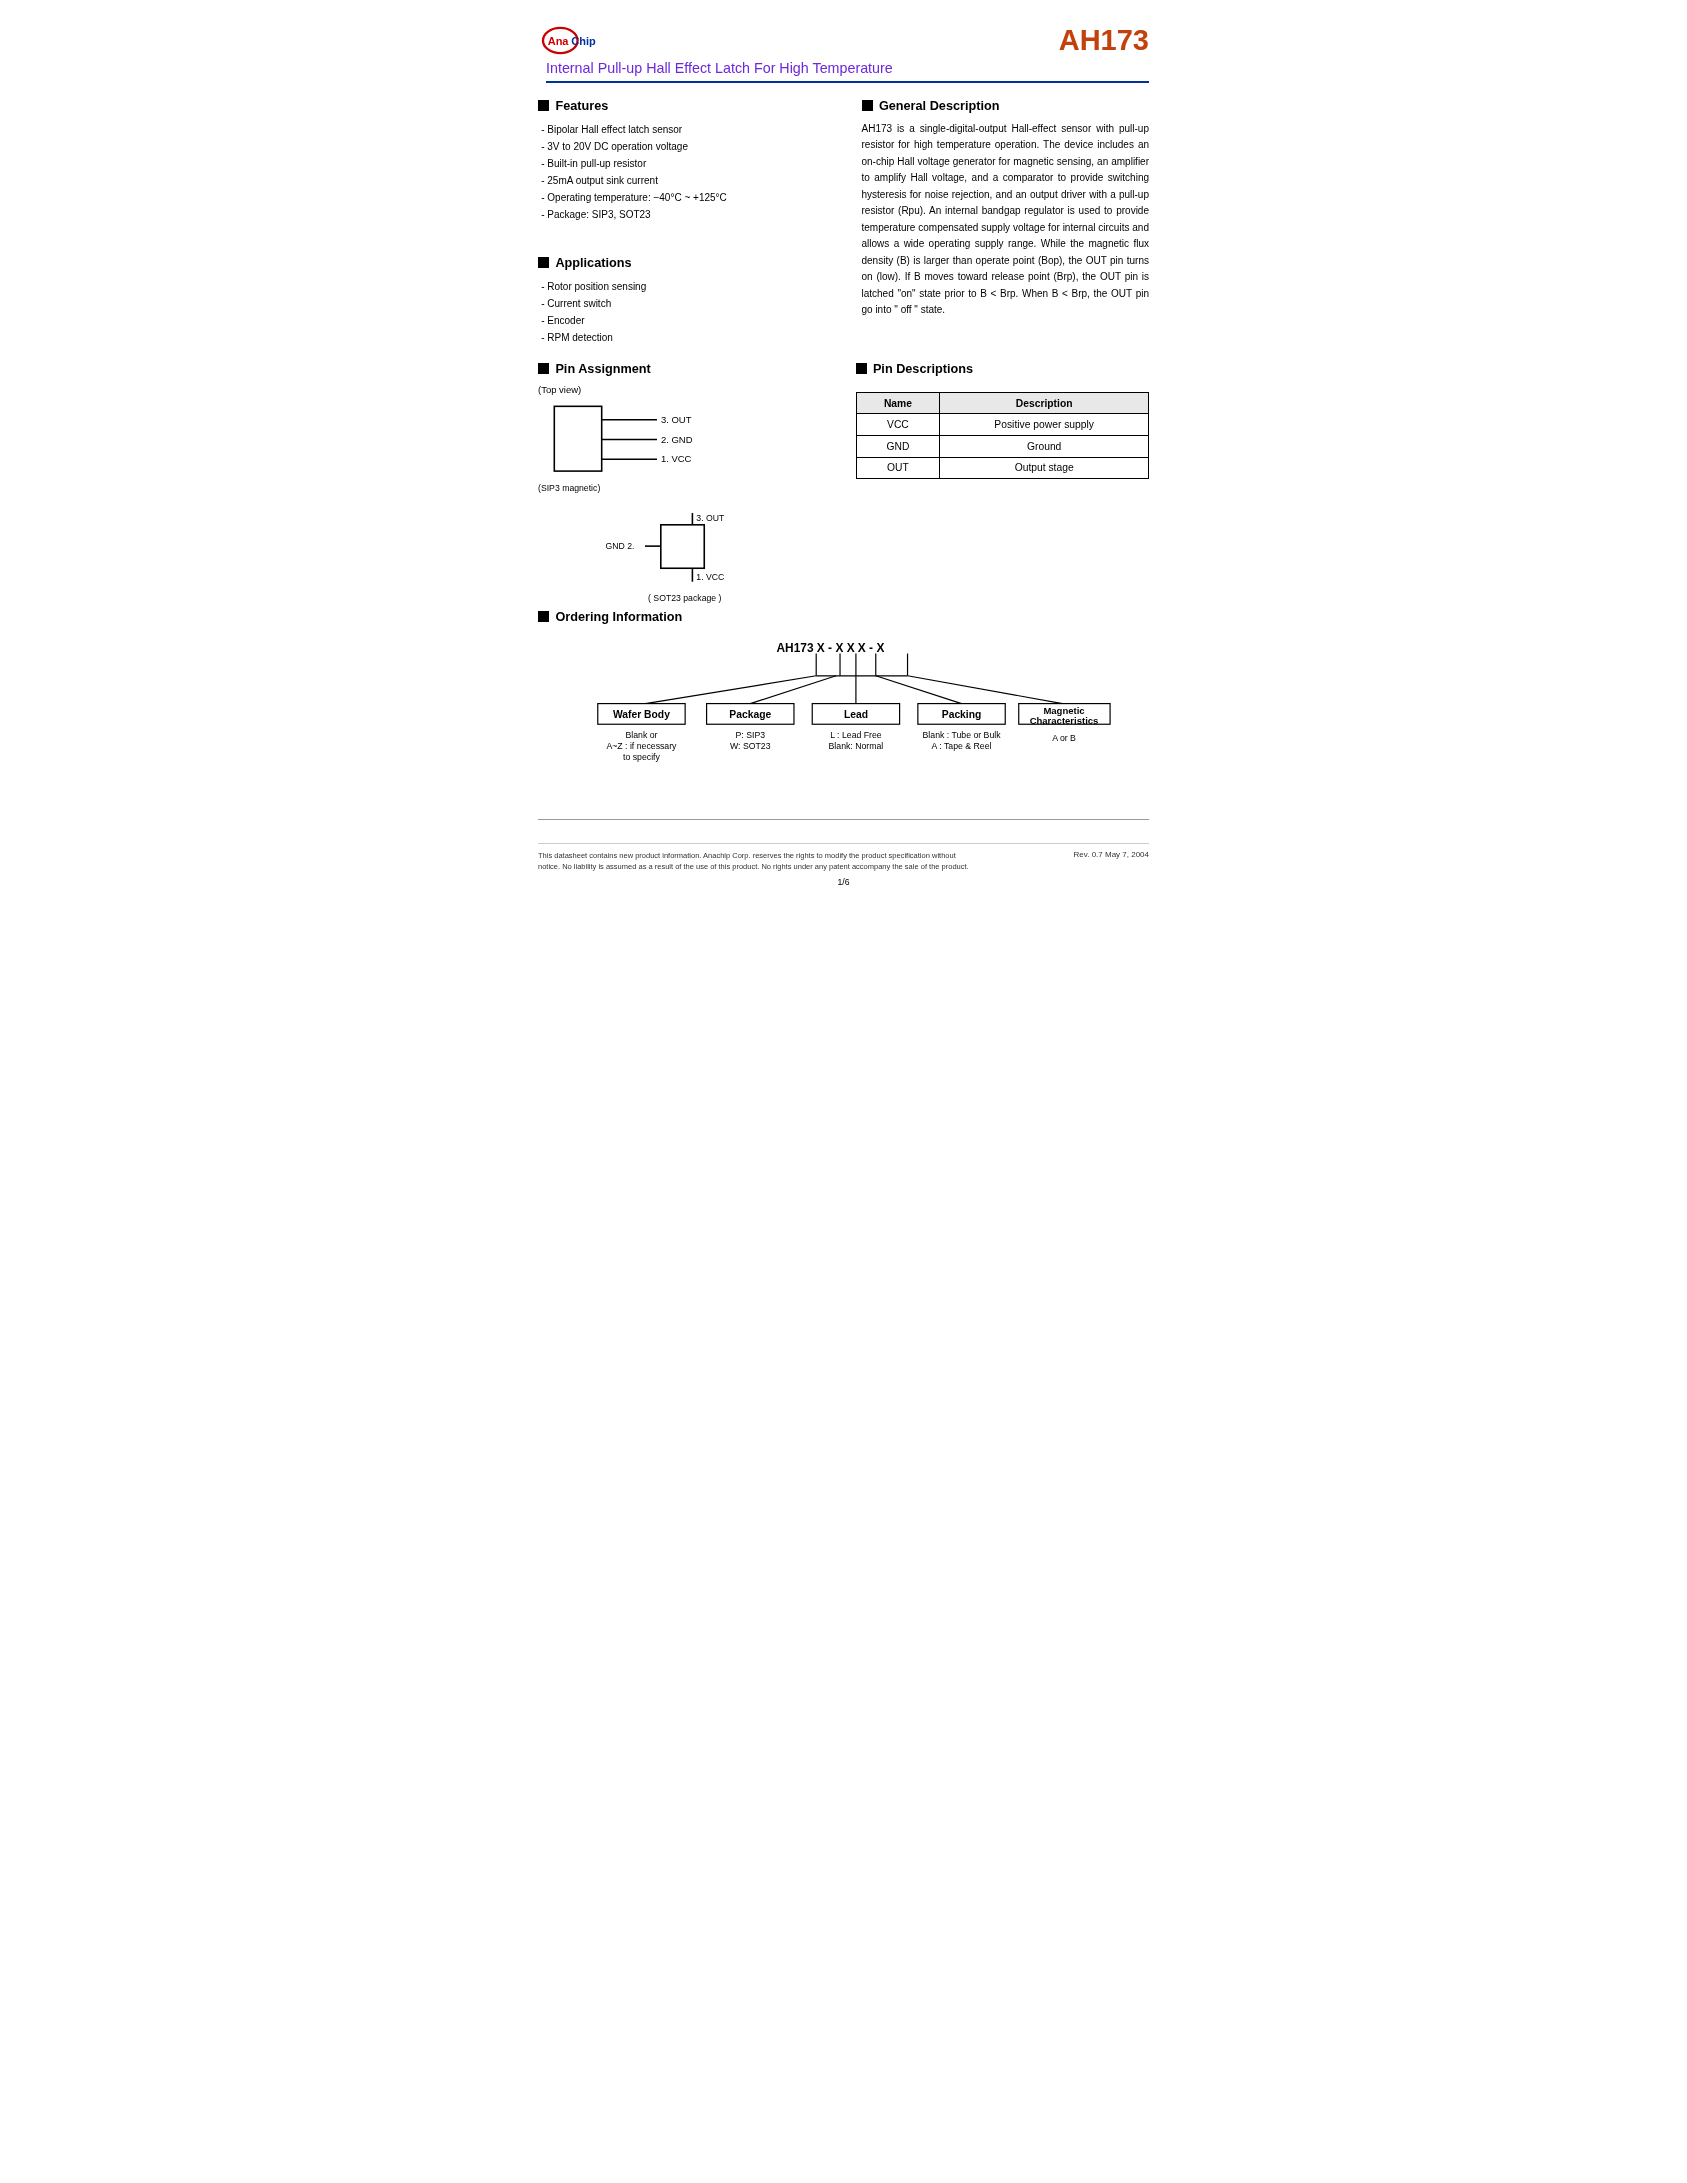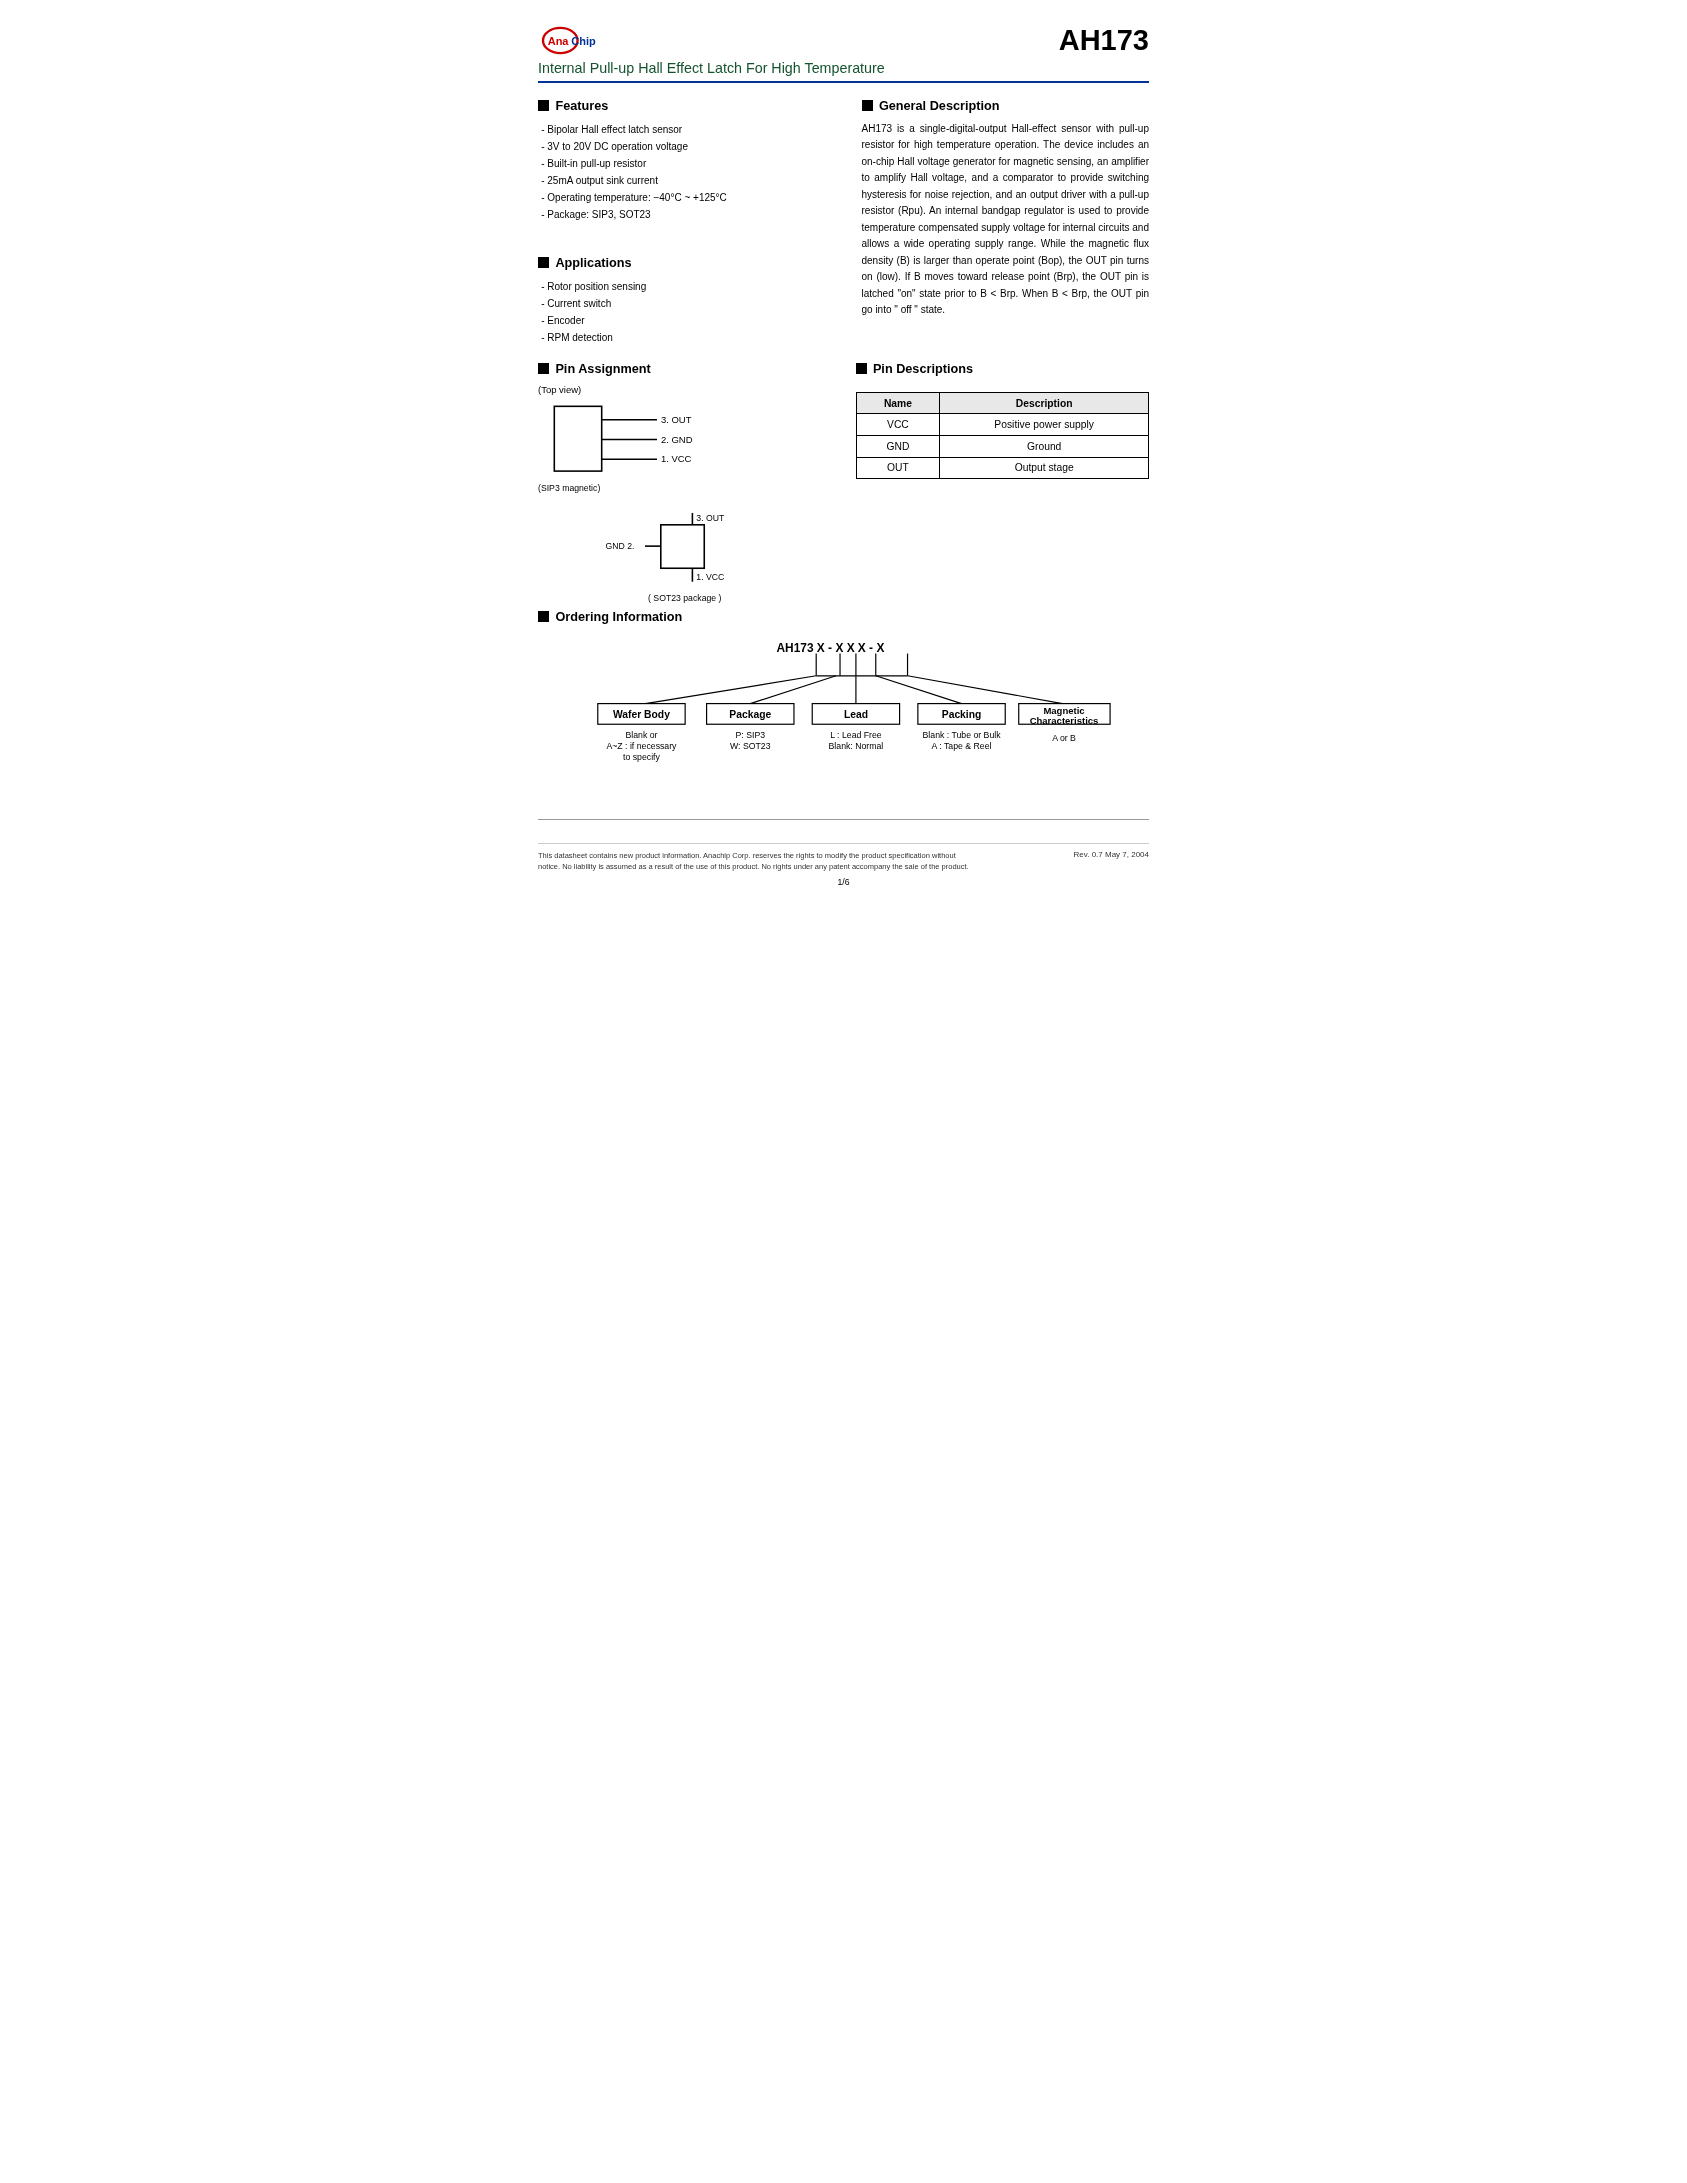--- a/index.html
+++ b/index.html
@@ -24,32 +24,33 @@
       display: flex;
       flex-direction: column;
     }
     .logo {
       width: 87px;
       height: 33px;
     }
     .part-number {
       font-size: 29px;
       font-weight: bold;
-      color: #000000;
+      color: #c2410c;
       line-height: 1;
       align-self: center;
     }
     .subtitle {
       font-size: 14.3px;
       font-weight: normal;
-      color: #14532d;
+      color: #6d28d9;
       border-bottom: 2.4px solid #003399;
       padding-bottom: 4.8px;
       margin-bottom: 12.7px;
       margin-top: 1.6px;
+      margin-left: 8px;
     }
 
     
     .two-col {
       display: flex;
       gap: 36px;
       margin-bottom: 12.7px;
     }
     .col-left { flex: 1; }
     .col-right { flex: 1; }

